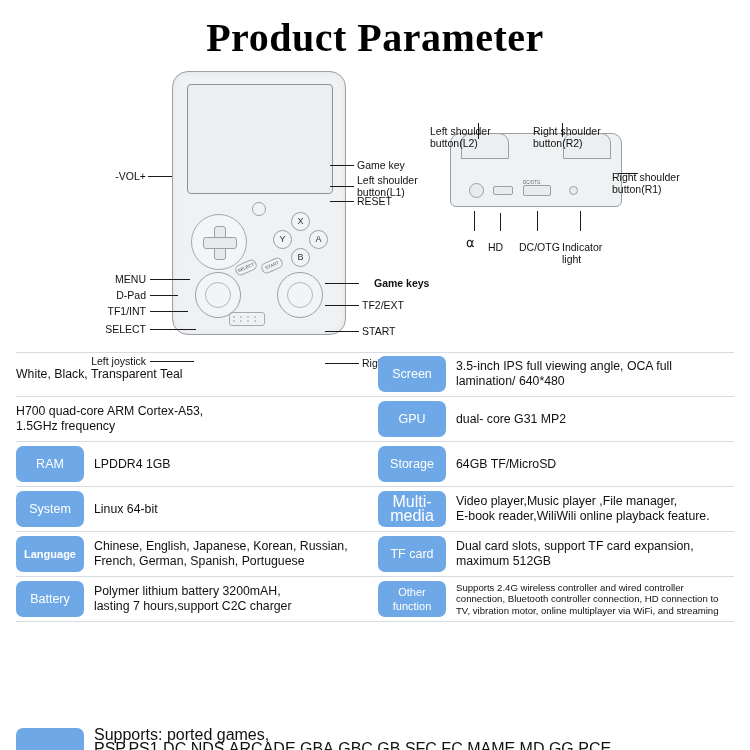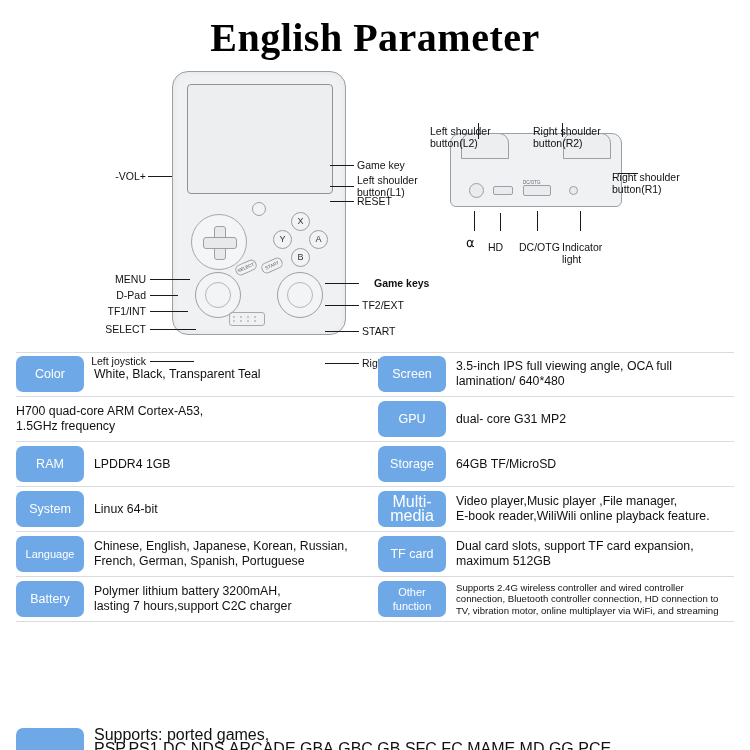--- a/index.html
+++ b/index.html
@@ -301,21 +301,21 @@
     width: 718px;
     height: 1px;
     background: #d8dce0;
   }
 </style>
 </head>
 <body>
 
 <div class="page">
 
-  <div class="title">English Parameter</div>
+  <div class="title">Product Parameter</div>
 
   <div class="diagram">
 
     <div class="device">
       <div class="screen"></div>
       <div class="menu-dot"></div>
       <div class="dpad-wrap">
         <div class="dpad"></div>
       </div>
       <div class="abxy">
@@ -395,37 +395,36 @@
     <div class="lbl" style="left:562px; top:180px; width:60px;">Indicator
 light</div>
   </div>
 
   <div class="divider-h" style="top:352px;"></div>
 
   <div class="specs">
 
     <div class="col">
       <div class="row">
-        <div class="key">Color</div>
         <div class="val">White, Black, Transparent Teal</div>
       </div>
       <div class="row">
         <div class="val">H700 quad-core ARM Cortex-A53,
 1.5GHz frequency</div>
       </div>
       <div class="row">
         <div class="key">RAM</div>
         <div class="val">LPDDR4  1GB</div>
       </div>
       <div class="row">
         <div class="key">System</div>
         <div class="val">Linux 64-bit</div>
       </div>
       <div class="row">
-        <div class="key" style="font-size:11px;">Language</div>
+        <div class="key" style="font-size:11px;font-weight:bold;">Language</div>
         <div class="val">Chinese, English, Japanese, Korean, Russian,
 French, German, Spanish, Portuguese</div>
       </div>
       <div class="row">
         <div class="key">Battery</div>
         <div class="val">Polymer lithium battery 3200mAH,
 lasting 7  hours,support C2C charger</div>
       </div>
     </div>
 

